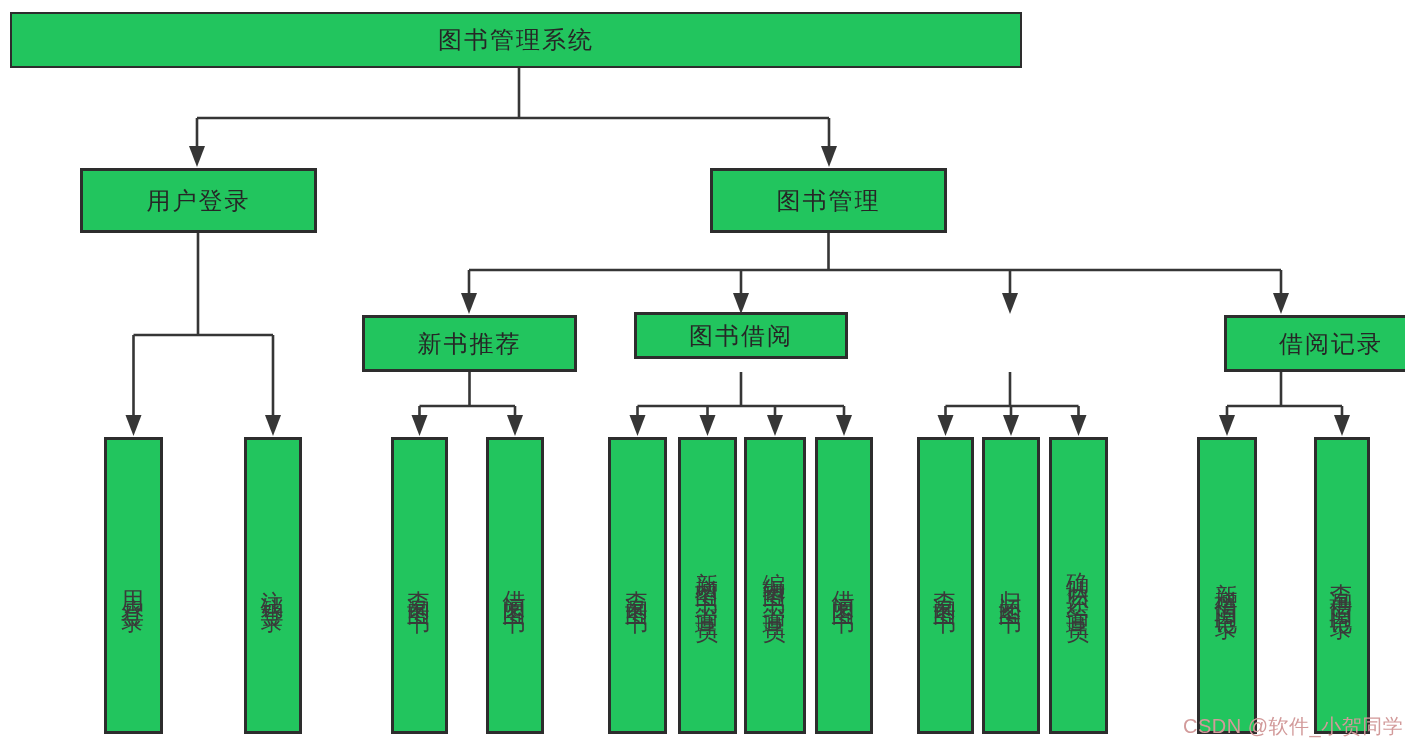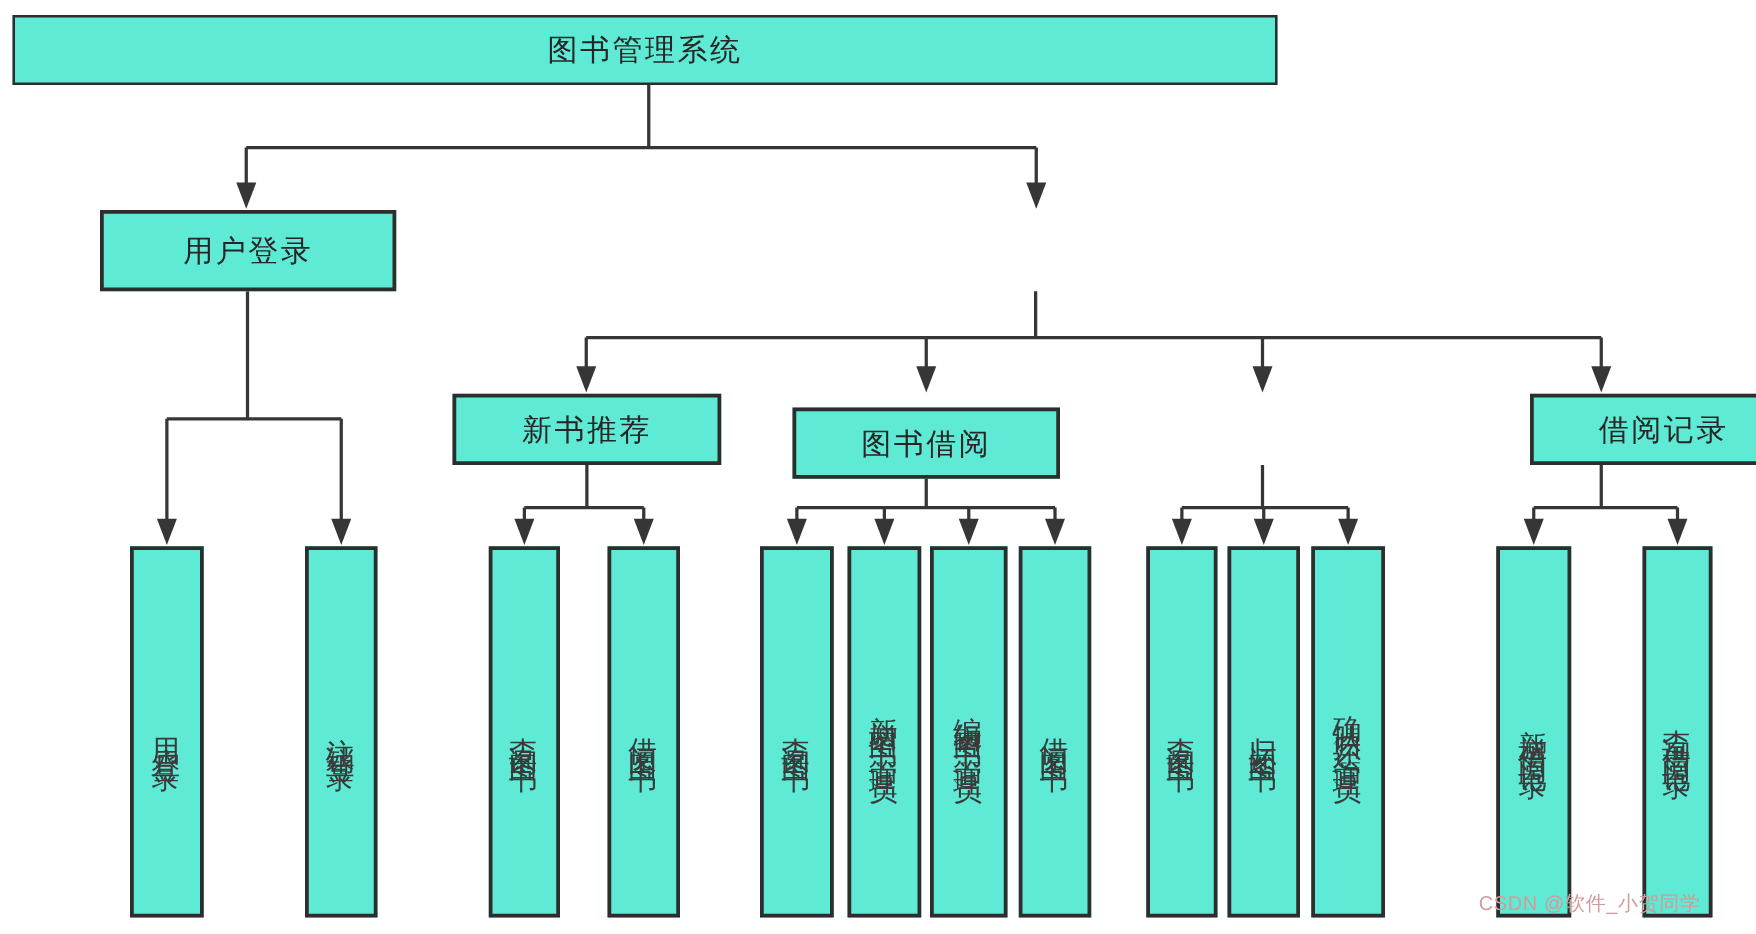--- a/index.html
+++ b/index.html
@@ -15,34 +15,34 @@
     width:1405px;height:747px;position:relative;overflow:hidden;
     background:var(--bg);
     font-family:"Liberation Sans","DejaVu Sans",sans-serif;
   }
   .stage{position:absolute;inset:0;width:1405px;height:747px;}
   svg.connector{position:absolute;left:0;top:0;z-index:1;}
   svg.connector path{stroke:var(--line);stroke-width:2.6;fill:none;}
   svg.connector polygon{fill:var(--line);stroke:none;}
   .node{
     position:absolute;z-index:2;box-sizing:border-box;
-    border:3px solid var(--border);background:#5eead4;
+    border:3px solid var(--border);background:#22c55e;
     display:flex;align-items:center;justify-content:center;
     color:var(--text);font-size:24px;letter-spacing:2px;
     white-space:nowrap;
   }
   .node.root-node{border-width:2.5px;font-size:24px;}
   .node.leaf{
     writing-mode:vertical-rl;text-orientation:mixed;
     font-size:23px;letter-spacing:7px;color:var(--leafText);
     padding:6px 0;
   }
   .watermark{
     position:absolute;z-index:6;left:1183px;top:713px;
-    font-size:16px;letter-spacing:0.5px;color:var(--watermark);
+    font-size:20px;letter-spacing:0.5px;color:var(--watermark);
     white-space:nowrap;
   }
 </style>
 </head>
 <body>
 
 <div class="stage">
 
   <svg class="connector" width="1405" height="747" viewBox="0 0 1405 747">
 
@@ -76,23 +76,24 @@
     <polygon points="1070.5,415 1086.5,415 1078.5,436"></polygon>
 
     <path d="M1281 372 V406 M1227 406 H1342 M1227 406 V416 M1342 406 V416"></path>
     <polygon points="1219,415 1235,415 1227,436"></polygon>
     <polygon points="1334,415 1350,415 1342,436"></polygon>
   </svg>
 
   <div class="node root-node" style="left:10px;top:12px;width:1012px;height:56px">图书管理系统</div>
 
   <div class="node" style="left:80px;top:168px;width:237px;height:65px">用户登录</div>
+  <div class="node" style="left:710px;top:168px;width:237px;height:65px">图书管理</div>
 
   <div class="node" style="left:362px;top:315px;width:215px;height:57px">新书推荐</div>
-  <div class="node" style="left:634px;top:326px;width:214px;height:57px">图书借阅</div>
+  <div class="node" style="left:634px;top:312px;width:214px;height:47px">图书借阅</div>
   <div class="node" style="left:1224px;top:315px;width:214px;height:57px">借阅记录</div>
 
   <div class="node leaf" style="left:104px;top:437px;width:59px;height:297px">用户登录</div>
   <div class="node leaf" style="left:244px;top:437px;width:58px;height:297px">注销登录</div>
 
   <div class="node leaf" style="left:391px;top:437px;width:57px;height:297px">查询图书</div>
   <div class="node leaf" style="left:486px;top:437px;width:58px;height:297px">借阅图书</div>
 
   <div class="node leaf" style="left:608px;top:437px;width:59px;height:297px">查询图书</div>
   <div class="node leaf" style="left:678px;top:437px;width:59px;height:297px">新增图书（管理员）</div>

